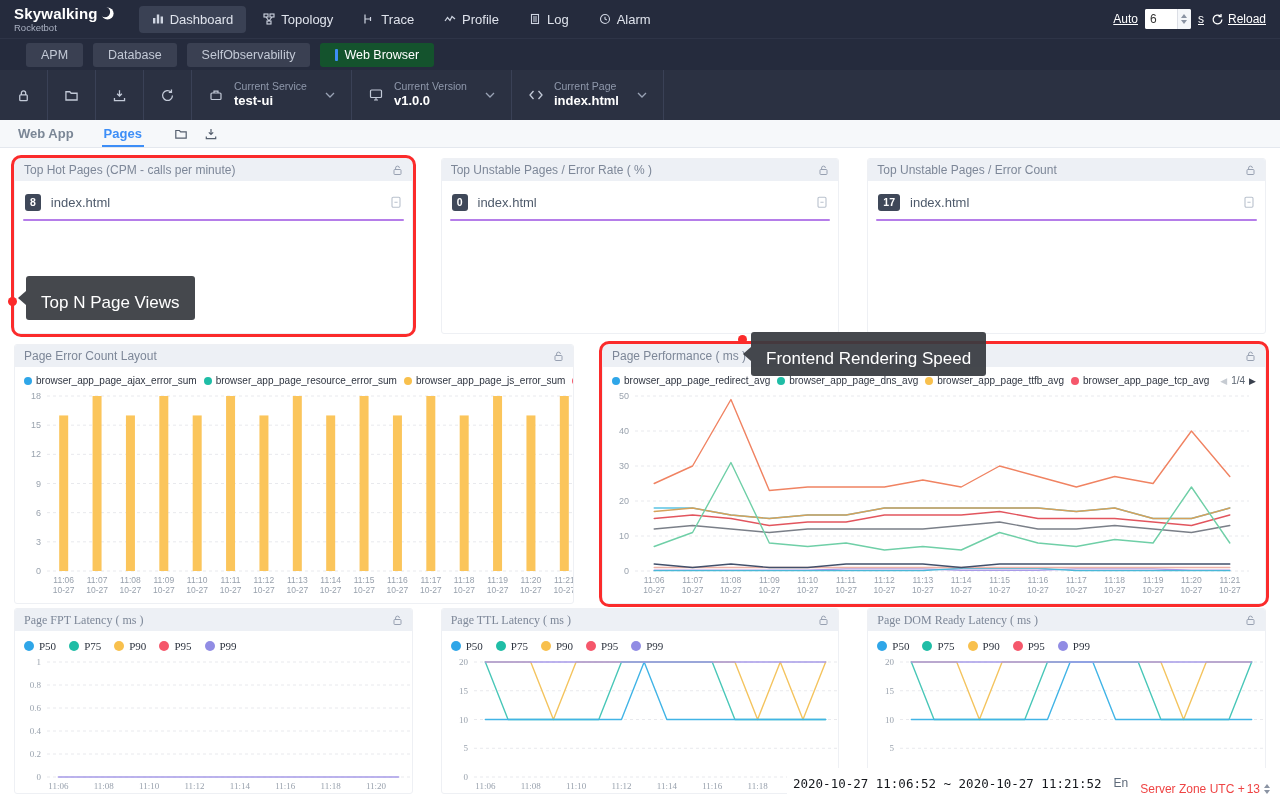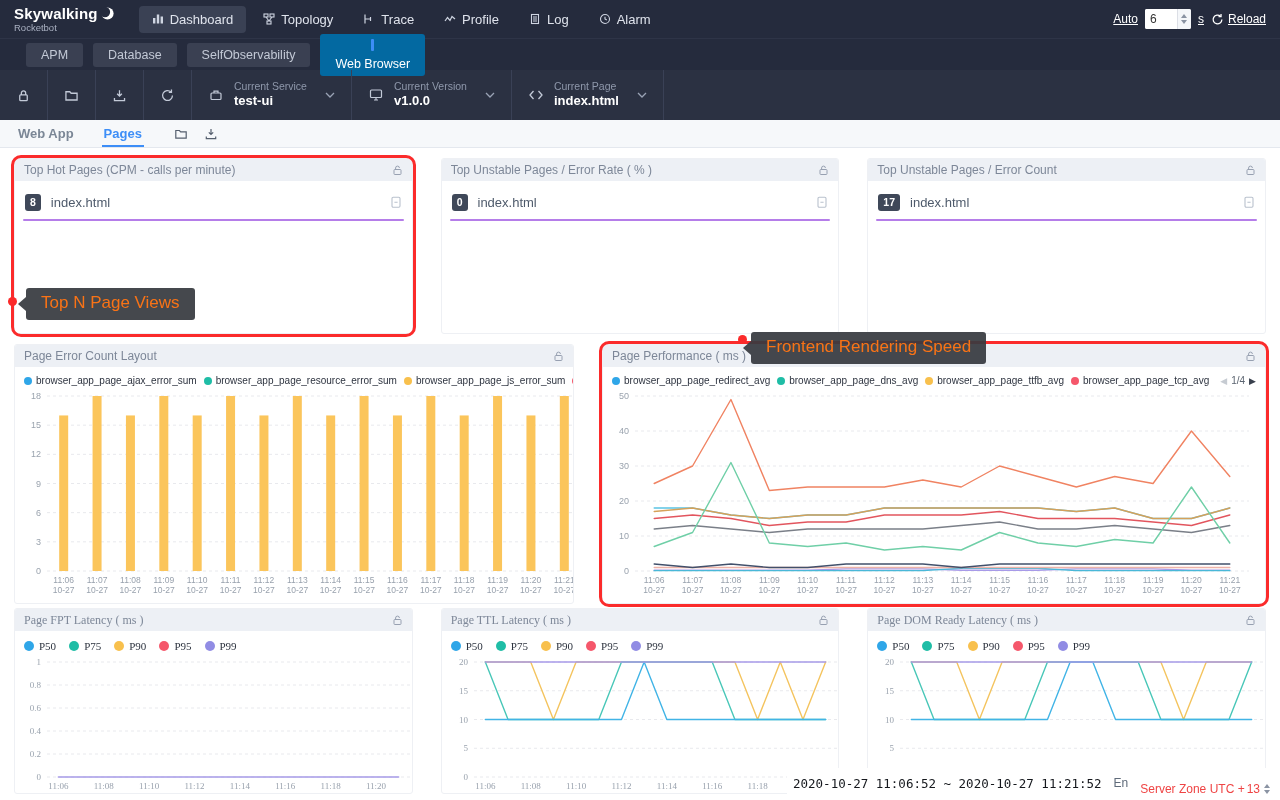--- a/index.html
+++ b/index.html
@@ -25,21 +25,21 @@
     align-items:center; justify-content:center; gap:2px; cursor:pointer; }
   .caret-up { width:0;height:0;border-left:3px solid transparent;border-right:3px solid transparent;border-bottom:4px solid #8a93a3; }
   .caret-down { width:0;height:0;border-left:3px solid transparent;border-right:3px solid transparent;border-top:4px solid #8a93a3; }
   .reload-btn { display:flex; align-items:center; gap:4px; cursor:pointer; }
   .reload-btn svg { width:13px; height:13px; color:#fff; }
 
   
   .nav2 { height:32px; background:#252b3d; border-top:1px solid #2e3447; display:flex; align-items:center; padding:0 26px; gap:10px; }
   .grp-btn { background:#3a4052; color:#c3c9d6; font-size:12.5px; padding:5px 15px; border-radius:3px;
     cursor:pointer; display:flex; align-items:center; gap:6px; }
-  .grp-btn.active { background:#0369a1; color:#fff;flex-direction:column; }
+  .grp-btn.active { background:#14532d; color:#fff; }
   .grp-bar { width:3px; height:12px; background:#3d8ef7; border-radius:1px; display:none; }
   .grp-btn.active .grp-bar { display:block; }
 
   
   .toolbar { height:50px; background:#2b3142; display:flex; align-items:stretch; }
   .tb-icon-btn { width:48px; display:flex; align-items:center; justify-content:center;
     border-right:1px solid #3a4156; cursor:pointer; }
   .tb-icon-btn:first-child { border-left:none; }
   .tb-icon-btn svg { width:15px; height:15px; color:#c3cad8; }
   .tb-sel { display:flex; align-items:center; gap:10px; padding:0 16px; border-right:1px solid #3a4156; cursor:pointer; }
@@ -81,22 +81,22 @@
   .lg-item { display:inline-flex; align-items:center; cursor:pointer; }
   .lg-dot { width:8px; height:8px; border-radius:50%; display:inline-block; margin-right:4px; flex:none; }
   .legend-lg .lg-dot { width:10px; height:10px; margin-right:5px; }
   .lg-pager { margin-left:auto; display:inline-flex; align-items:center; gap:4px; font-size:10px; color:#5b6470; flex:none; }
   .pg-left { color:#c6cbd2; font-size:9px; cursor:pointer; }
   .pg-right { color:#39404d; font-size:9px; cursor:pointer; }
   .chart { flex:1; min-height:0; padding:0 2px; }
 
   
   .red-frame { position:absolute; inset:-3px; border:3px solid #fb2b2b; border-radius:10px; pointer-events:none; z-index:4; }
-  .callout { position:absolute; background:rgba(55,58,64,.93); color:#f97316; font-size:17px;
-    padding:5px 15px 7px; border-radius:3px; white-space:nowrap; z-index:6; }
+  .callout { position:absolute; background:rgba(55,58,64,.93); color:#ffffff; font-size:17px;
+    padding:17px 15px 7px; border-radius:3px; white-space:nowrap; z-index:6; }
   .callout:before { content:""; position:absolute; left:-8px; top:50%; margin-top:-7px;
     border-top:7px solid transparent; border-bottom:7px solid transparent; border-right:8px solid rgba(55,58,64,.93); }
   .ann-dot { position:absolute; width:9px; height:9px; background:#fb2a2a; border-radius:50%; z-index:7; }
 
   
   .footerbar { position:absolute; bottom:2px; right:4px; background:#fff; display:flex; align-items:center;
     gap:12px; padding:2px 6px; z-index:8; }
   .f-range { font-family:"DejaVu Sans Mono", monospace; font-size:12.5px; color:#15181d; cursor:pointer; }
   .f-lang { font-size:12px; color:#5f6b7a; cursor:pointer; }
   .f-zone { font-size:12px; color:#ef4444; display:flex; align-items:center; gap:2px;margin-top:12px; }

